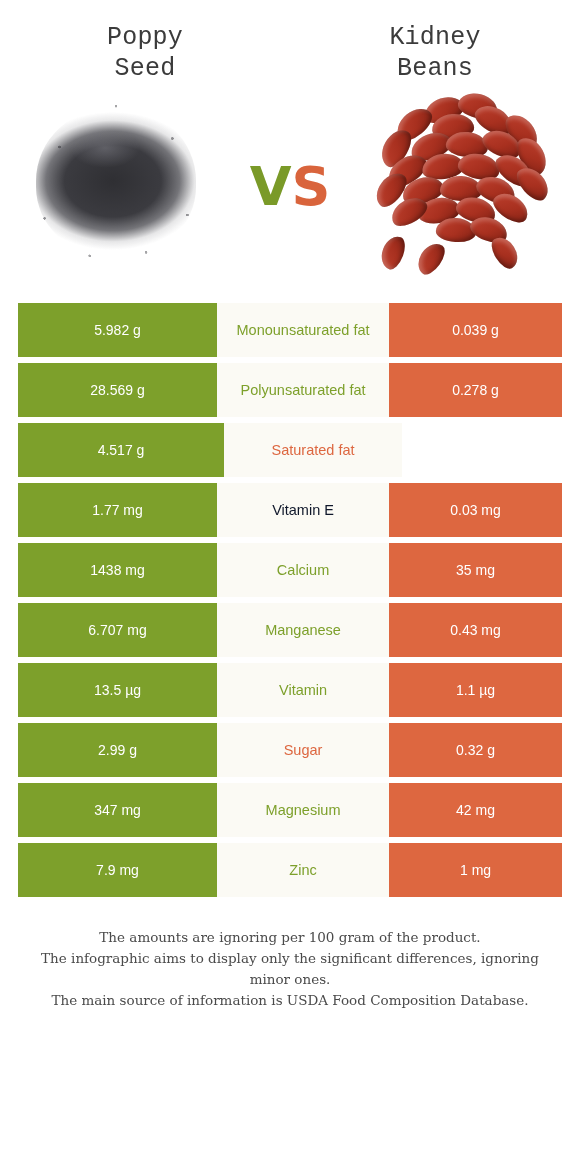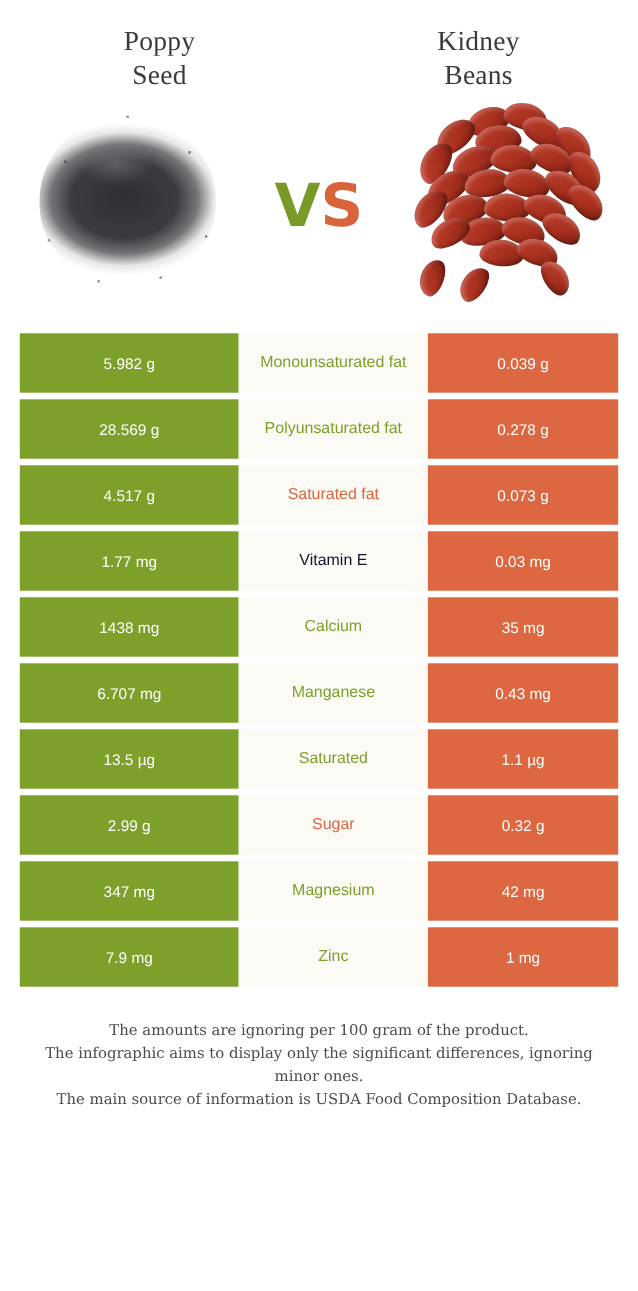--- a/index.html
+++ b/index.html
@@ -24,21 +24,21 @@
     display: flex;
     flex-direction: row;
     align-items: flex-start;
     padding: 22px 0 0 0;
   }
   .head-col {
     width: 50%;
     text-align: center;
   }
   .head-title {
-    font-family: Liberation Serif, serif;
+    font-family: Liberation Mono, monospace;
     font-size: 25px;
     line-height: 31px;
     font-weight: 300;
     color: #3b3b3b;
     letter-spacing: 0.2px;
     padding: 0 10px;
   }
   .head-title .w {
     display: block;
   }
@@ -231,40 +231,39 @@
         <div class="cell right">0.039 g</div>
       </div>
       <div class="row">
         <div class="cell left">28.569 g</div>
         <div class="cell mid" style="color: rgb(125, 160, 43);">Polyunsaturated fat</div>
         <div class="cell right">0.278 g</div>
       </div>
       <div class="row">
         <div class="cell left">4.517 g</div>
         <div class="cell mid" style="color: rgb(221, 103, 64);">Saturated fat</div>
-        <div class="cell right">0.073 g</div>
       </div>
       <div class="row">
         <div class="cell left">1.77 mg</div>
         <div class="cell mid" style="color: #0f172a;">Vitamin E</div>
         <div class="cell right">0.03 mg</div>
       </div>
       <div class="row">
         <div class="cell left">1438 mg</div>
         <div class="cell mid" style="color: rgb(125, 160, 43);">Calcium</div>
         <div class="cell right">35 mg</div>
       </div>
       <div class="row">
         <div class="cell left">6.707 mg</div>
         <div class="cell mid" style="color: rgb(125, 160, 43);">Manganese</div>
         <div class="cell right">0.43 mg</div>
       </div>
       <div class="row">
         <div class="cell left">13.5 µg</div>
-        <div class="cell mid" style="color: rgb(125, 160, 43);">Saturated</div>
+        <div class="cell mid" style="color: rgb(125, 160, 43);">Vitamin</div>
         <div class="cell right">1.1 µg</div>
       </div>
       <div class="row">
         <div class="cell left">2.99 g</div>
         <div class="cell mid" style="color: rgb(221, 103, 64);">Sugar</div>
         <div class="cell right">0.32 g</div>
       </div>
       <div class="row">
         <div class="cell left">347 mg</div>
         <div class="cell mid" style="color: rgb(125, 160, 43);">Magnesium</div>

